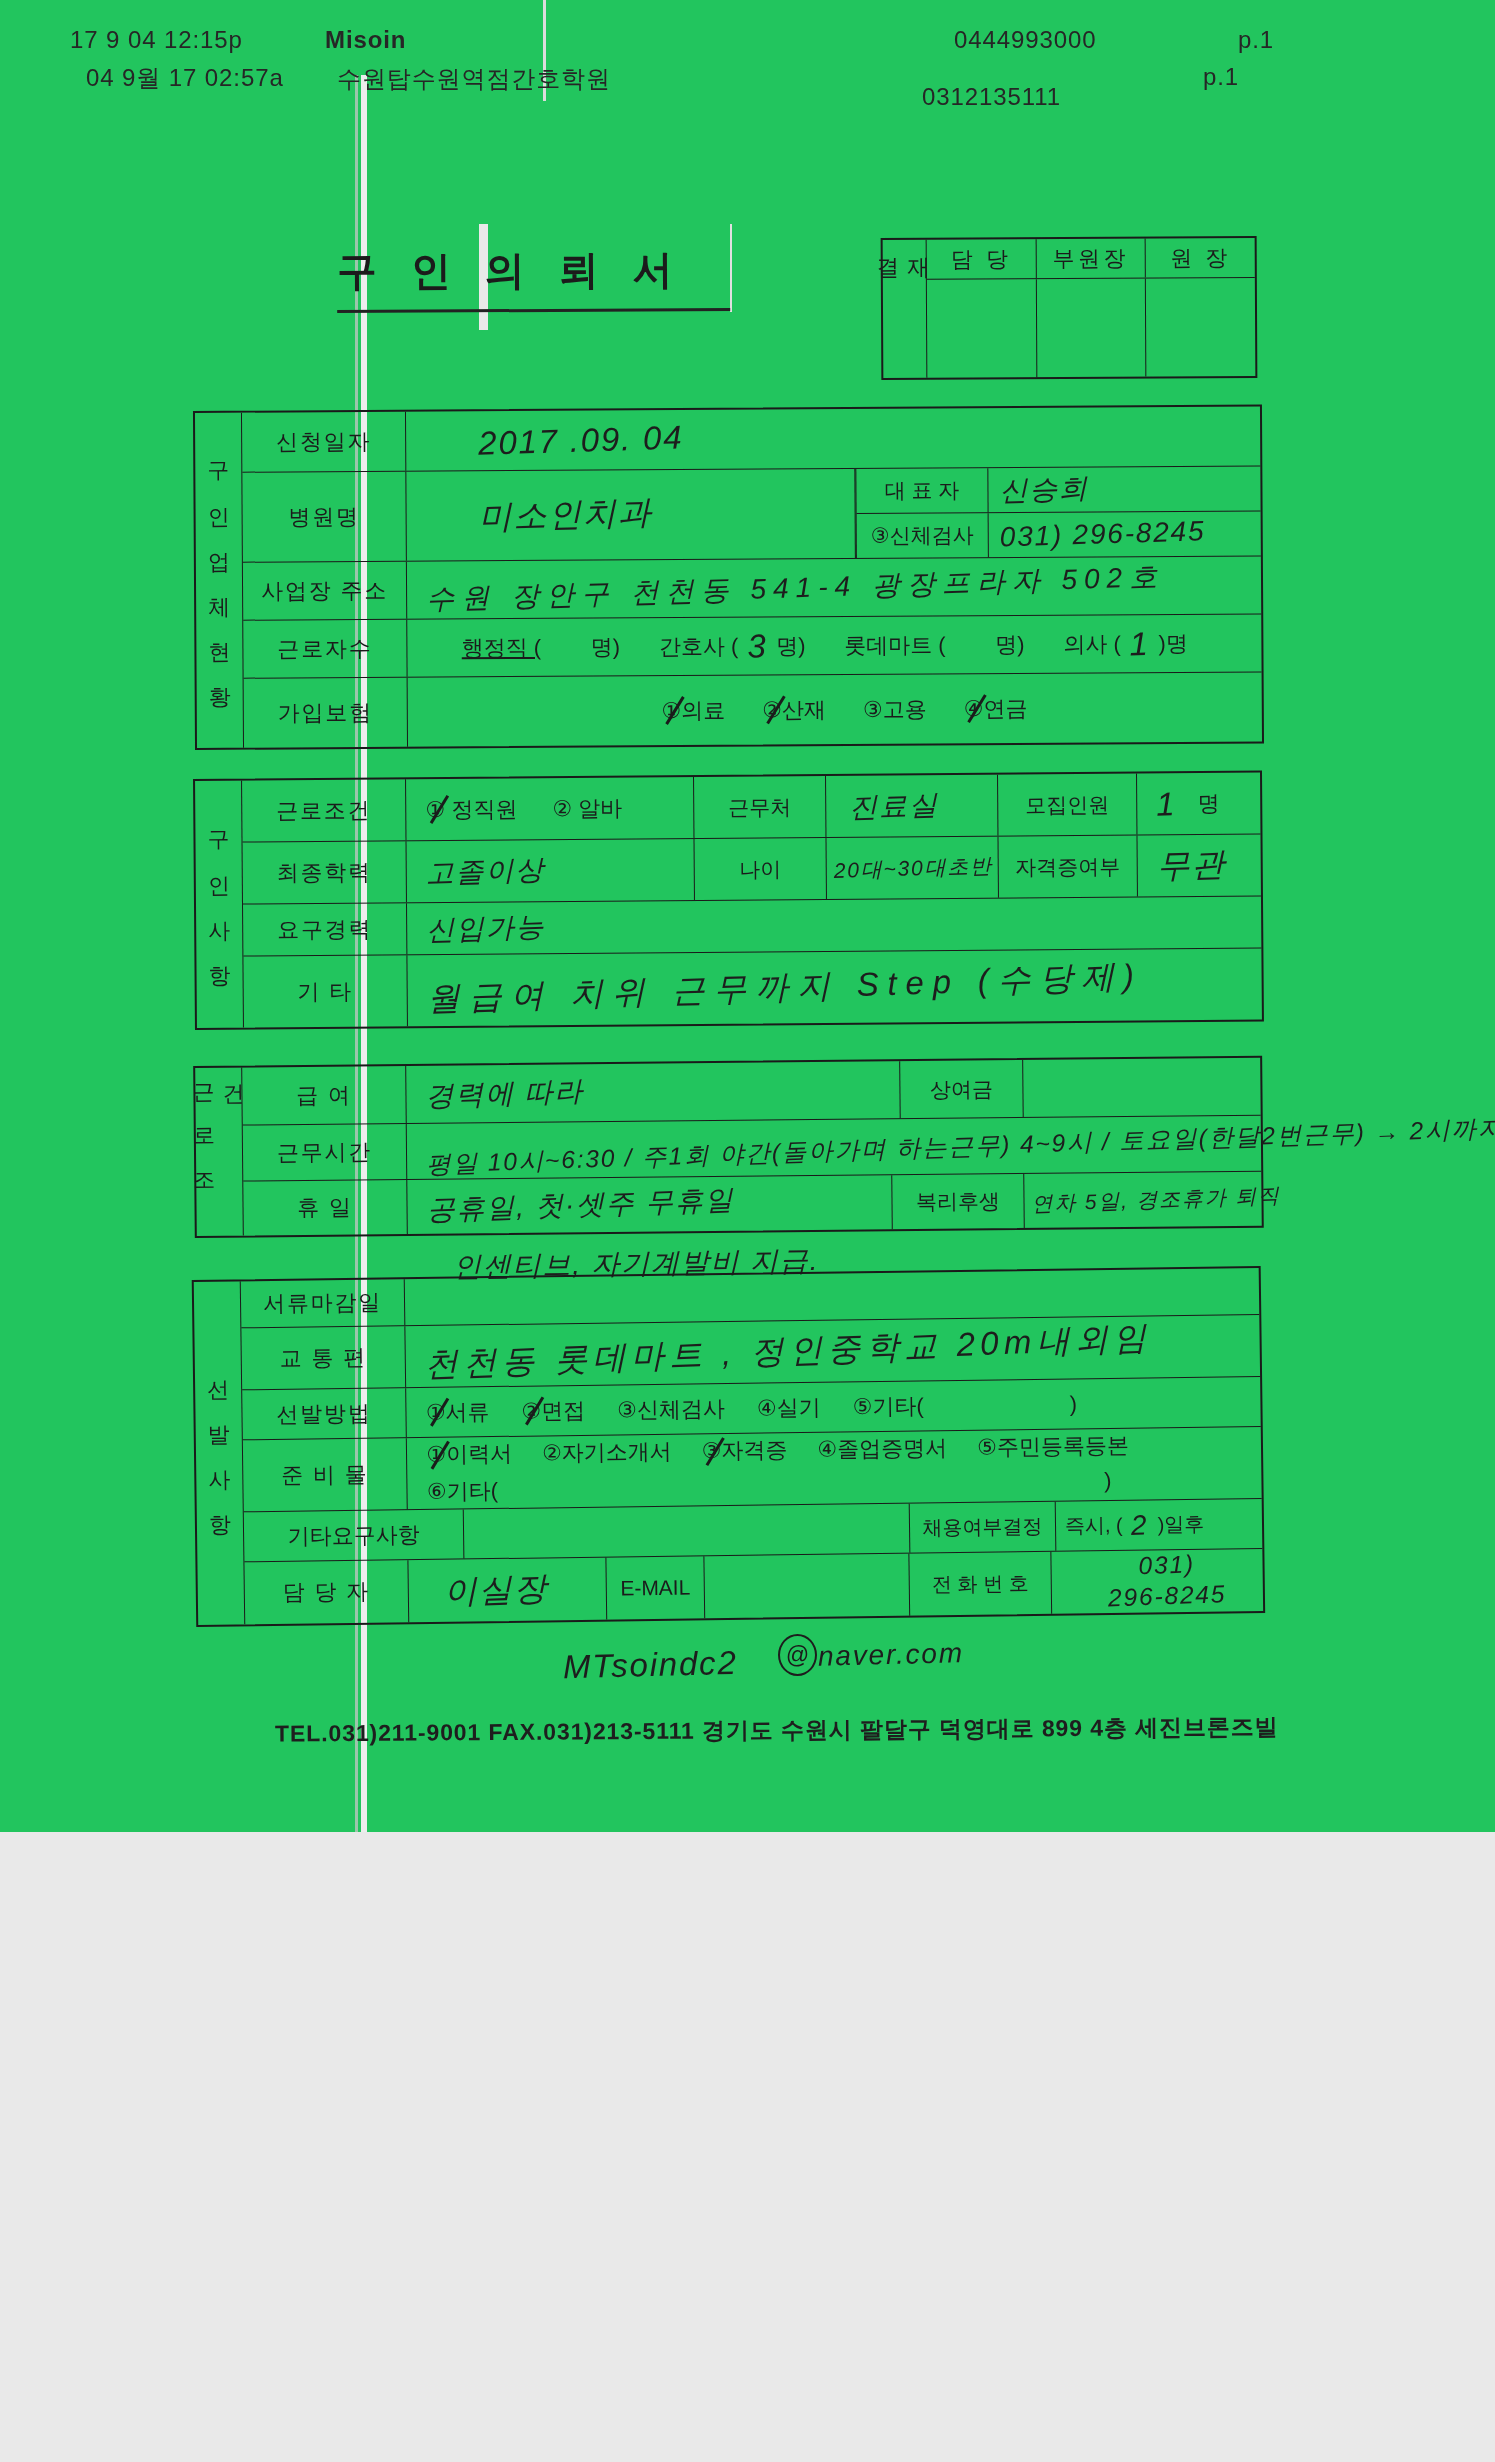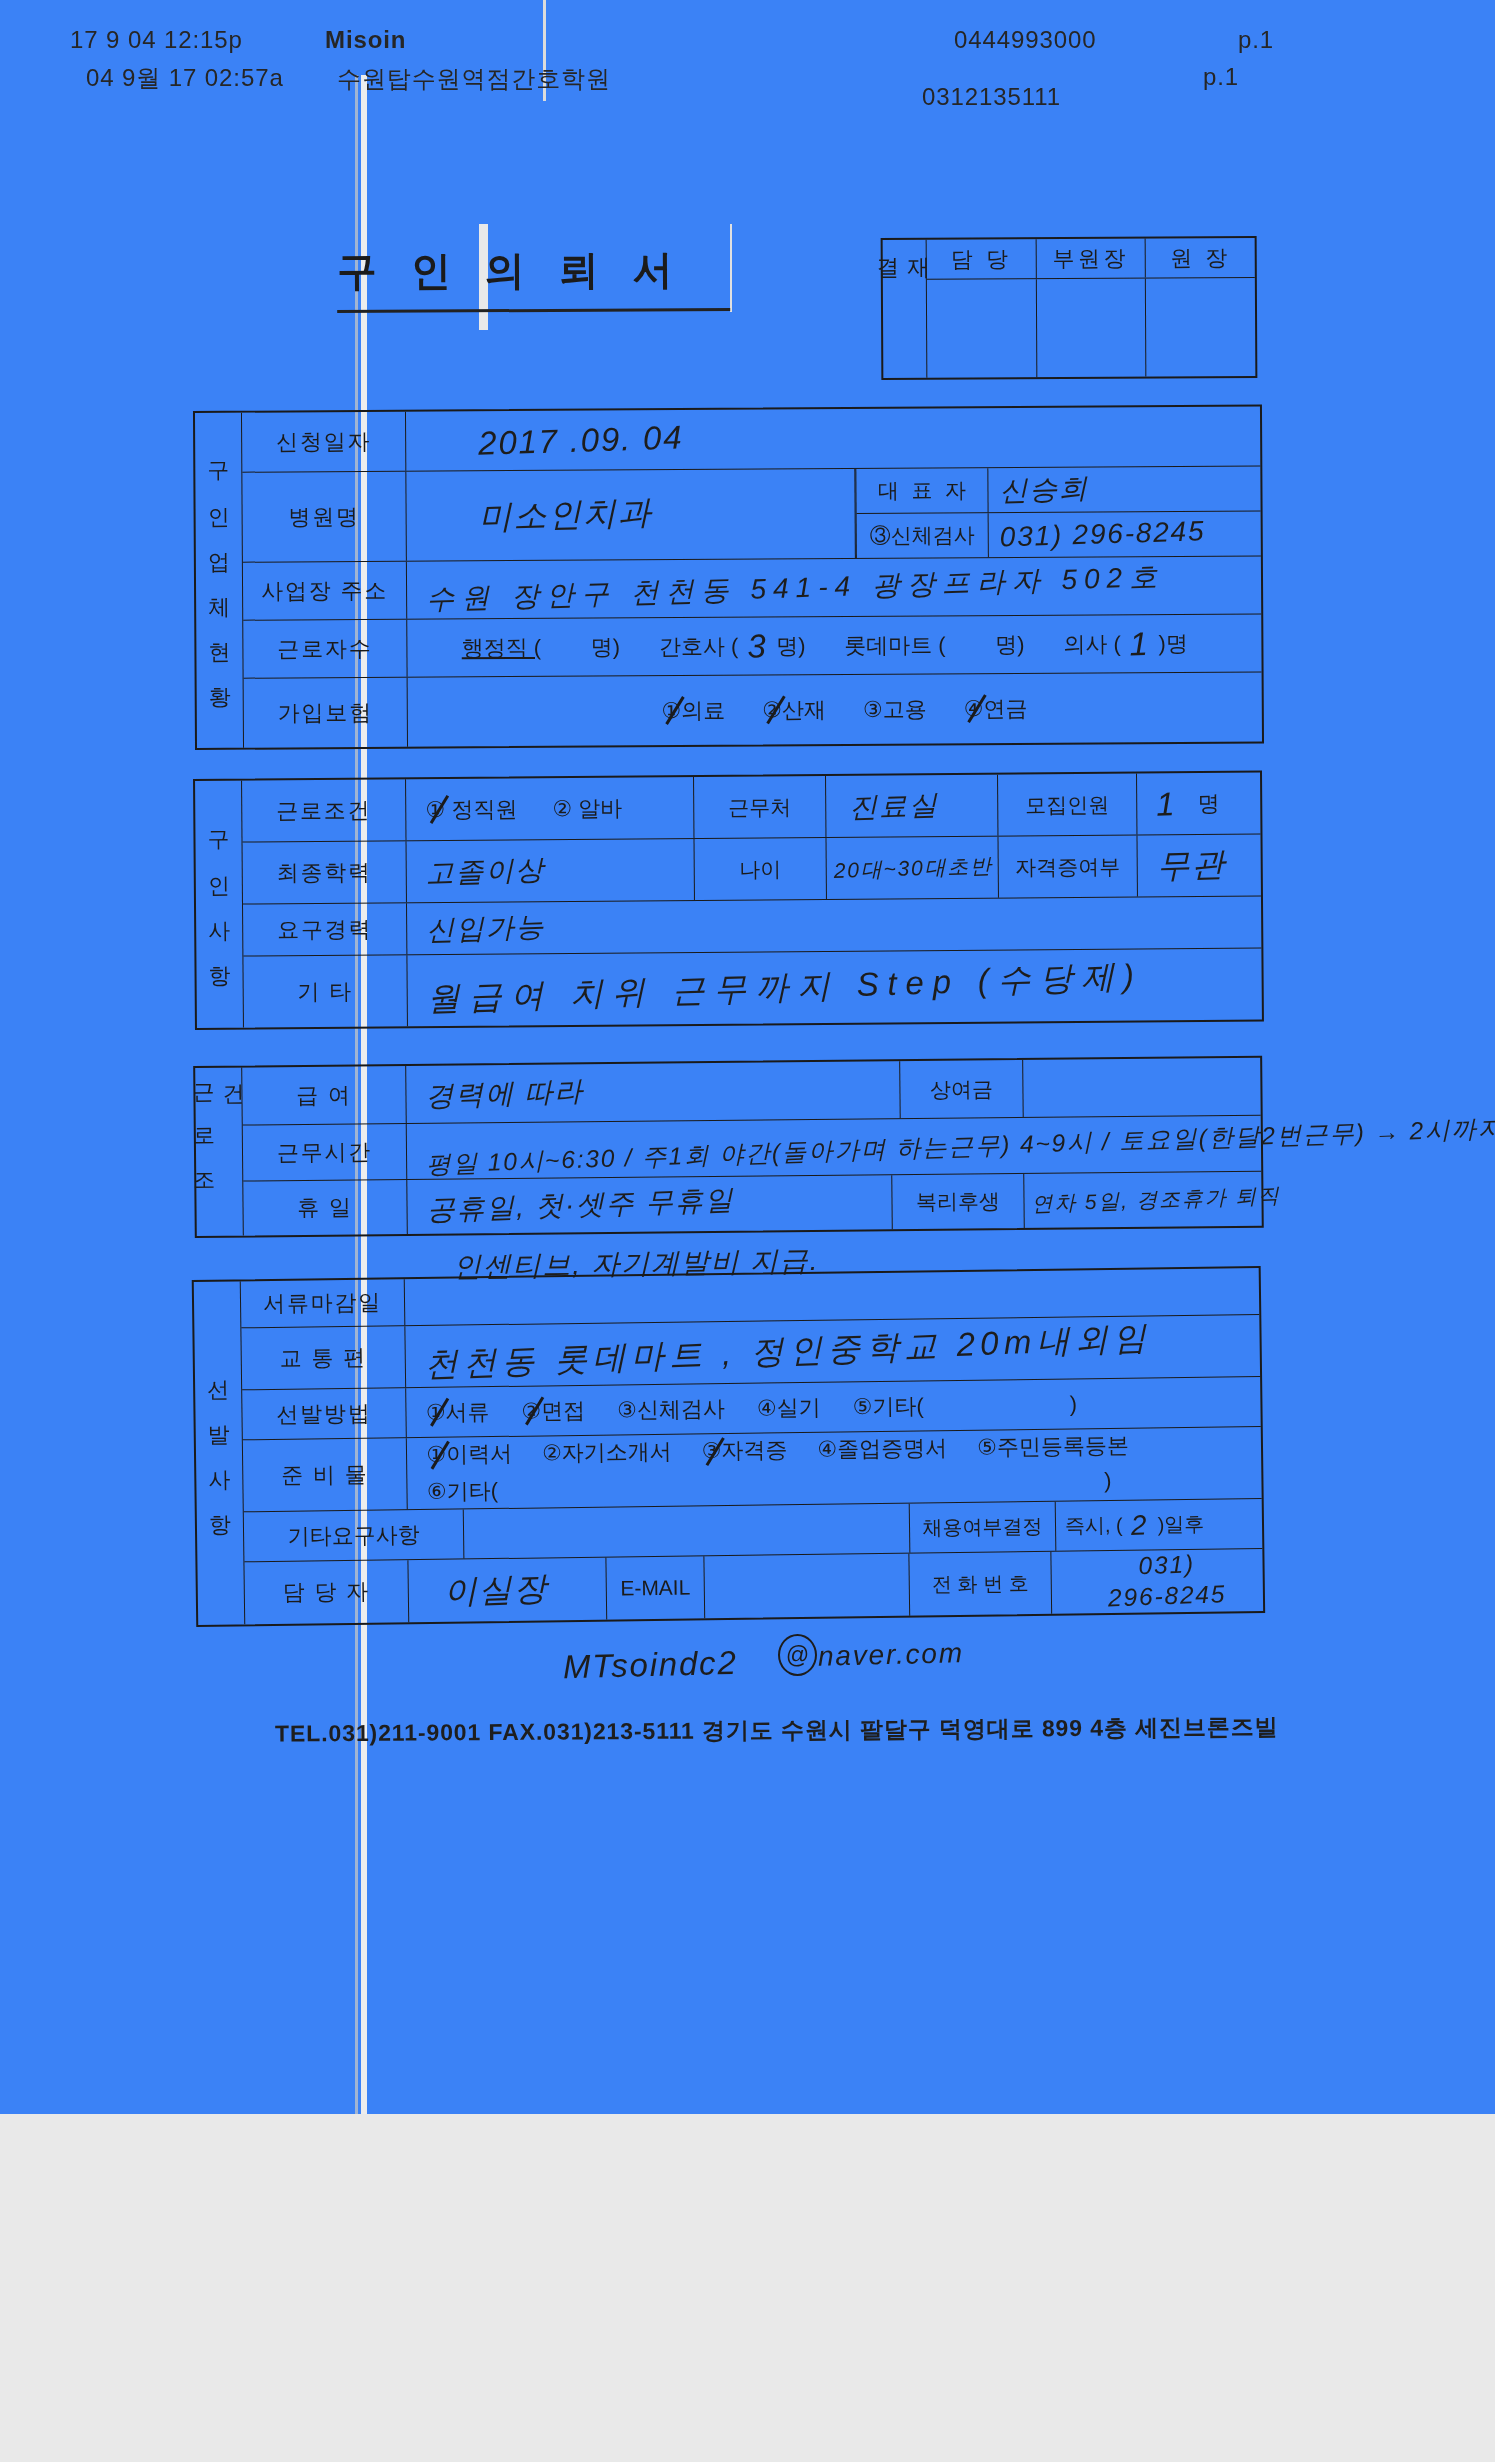--- a/index.html
+++ b/index.html
@@ -1,17 +1,17 @@
 <!DOCTYPE html>
 <html style="font-size:14px"><head>
 <meta charset="utf-8">
 <style>
   * { margin:0; padding:0; box-sizing:border-box; }
   body { background:#e9e9e9; font-family:"Liberation Sans","DejaVu Sans",sans-serif; }
-  .page { position:relative; width:1495px; height:2114px; background:#3b82f6; color:#1b1b1b; overflow:hidden; }
+  .page { position:relative; width:1495px; height:1832px; background:#22c55e; color:#1b1b1b; overflow:hidden; }
 
   
   .streak { position:absolute; pointer-events:none; }
   .st-a { left:355px; top:75px; width:2.6px; height:2388px; background:#c6c6c6; opacity:.75; }
   .st-b { left:361px; top:75px; width:6.2px; height:2388px; background:#ededed; }
   .st-c { left:479px; top:224px; width:8.8px; height:106px; background:#e9e9e9; }
   .st-d { left:543px; top:0; width:2.6px; height:101px; background:#dcdcdc; }
   .st-e { left:730px; top:224px; width:1.8px; height:88px; background:#e0e0e0; }
 
   
@@ -56,21 +56,21 @@
   .t1 { left:194px; top:411px; width:1069px; height:339px; transform:rotate(-0.35deg); }
   .t2 { left:194px; top:779px;  width:1069px; height:251px; transform:rotate(-0.45deg); }
   .t3 { left:194px; top:1066px; width:1069px; height:172px; transform:rotate(-0.55deg); }
   .t4 { left:194px; top:1280px; width:1069px; height:347px; transform:rotate(-0.75deg); }
 
   .t1 .r1 { height:60px; }  .t1 .r2 { height:90px; } .t1 .r3 { height:58px; }
   .t1 .r4 { height:58px; }  .t1 .r5 { flex:1 1 auto; }
   .sub { width:405px; flex:none; display:flex; flex-direction:column; border-left:1.8px solid #1a1a1a; }
   .sub-r { flex:1; display:flex; border-bottom:1.8px solid #1a1a1a; }
   .sub-r:last-child { border-bottom:none; }
-  .sub-lab { width:132px; flex:none; display:flex; align-items:center; justify-content:center; font-size:21px; border-right:1.8px solid #1a1a1a;font-family:Liberation Mono, monospace; }
+  .sub-lab { width:132px; flex:none; display:flex; align-items:center; justify-content:center; font-size:21px; border-right:1.8px solid #1a1a1a; }
   .sub-val { flex:1; display:flex; align-items:center; padding-left:10.6px; }
 
   .t2 .r1 { height:62px; } .t2 .r2 { height:62px; } .t2 .r3 { height:52px; } .t2 .r4 { flex:1 1 auto; }
   .w328 { width:288px; flex:none; } .w150 { width:132px; flex:none; justify-content:center; font-size:21px; }
   .w196 { width:172px; flex:none; } .w158 { width:139px; flex:none; justify-content:center; font-size:21px; }
 
   .t3 .r1 { height:58px; } .t3 .r2 { height:56px; } .t3 .r3 { flex:1 1 auto; }
   .w140 { width:123px; flex:none; justify-content:center; font-size:21px; }
   .w270 { width:237px; flex:none; }
 

